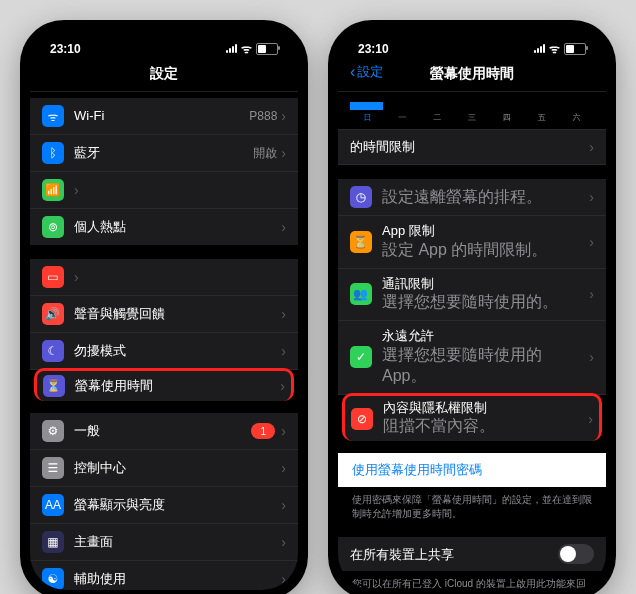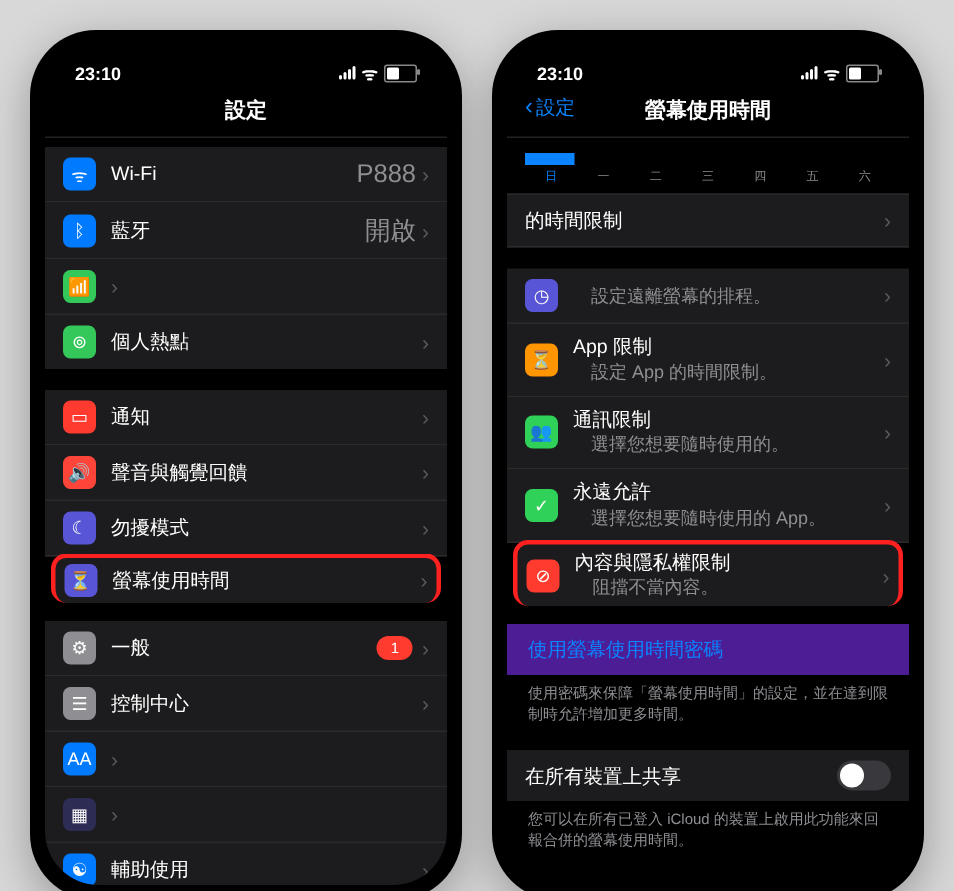--- a/index.html
+++ b/index.html
@@ -93,43 +93,43 @@
 }
 .row:last-child { border-bottom: none; }
 .icon-box {
   width: 22px; height: 22px; border-radius: 5px;
   display: flex; align-items: center; justify-content: center;
   margin-right: 10px; flex-shrink: 0;
   font-size: 12px; color: #fff;
 }
 .row-body { flex: 1; display: flex; flex-direction: column; }
 .row-label { font-size: 13px; line-height: 1.2; }
-.row-sub { font-size: 12px; color: #8e8e93; margin-top: 1px; margin-left: 12px; }
-.row-value { font-size: 17px; color: #8e8e93; margin-right: 4px; }
+.row-sub { font-size: 16px; color: #8e8e93; margin-top: 1px; }
+.row-value { font-size: 12px; color: #8e8e93; margin-right: 4px; }
 .chev { color: #5a5a5e; font-size: 14px; }
 .badge {
   background: #ff3b30; color:#fff; border-radius: 9px;
   min-width: 16px; height: 16px; font-size: 10px;
   display: flex; align-items: center; justify-content: center;
   margin-right: 6px; padding: 0 4px;
 }
 .highlight {
   border: 3px solid #ff2020;
   border-radius: 10px;
   margin: -2px 4px;
   padding: 4px 6px;
 }
 .footer-text {
   font-size: 10px; color: #8e8e93;
   padding: 6px 14px 2px;
   line-height: 1.4;
 }
 .link-row {
   padding: 8px 14px;
-  background: #4c1d95;
+  background: #ffffff;
   color: #0a84ff;
   font-size: 13px;
 }
 .toggle {
   width: 36px; height: 20px; background: #39393d; border-radius: 10px;
   position: relative;
 }
 .toggle::after {
   content:""; position:absolute; top:2px; left:2px;
   width:16px; height:16px; background:#fff; border-radius:50%;
@@ -199,23 +199,20 @@
           <div class="row-body">
               <span class="row-label">個人熱點</span>
             </div>
           <span class="chev">›</span>
         </div>
       </div>
 
       <div class="section">
         <div class="row">
           <div class="icon-box bg-red">▭</div>
-          <div class="row-body">
-              <span class="row-label">通知</span>
-            </div>
           <span class="chev">›</span>
         </div>
         <div class="row">
           <div class="icon-box bg-red2">🔊</div>
           <div class="row-body">
               <span class="row-label">聲音與觸覺回饋</span>
             </div>
           <span class="chev">›</span>
         </div>
         <div class="row">
@@ -245,24 +242,30 @@
         </div>
         <div class="row">
           <div class="icon-box bg-gray">☰</div>
           <div class="row-body">
               <span class="row-label">控制中心</span>
             </div>
           <span class="chev">›</span>
         </div>
         <div class="row">
           <div class="icon-box bg-blue">AA</div>
+          <div class="row-body">
+              <span class="row-label">螢幕顯示與亮度</span>
+            </div>
           <span class="chev">›</span>
         </div>
         <div class="row">
           <div class="icon-box bg-darkblue">▦</div>
+          <div class="row-body">
+              <span class="row-label">主畫面</span>
+            </div>
           <span class="chev">›</span>
         </div>
         <div class="row">
           <div class="icon-box bg-blue">☯</div>
           <div class="row-body">
               <span class="row-label">輔助使用</span>
             </div>
           <span class="chev">›</span>
         </div>
 

